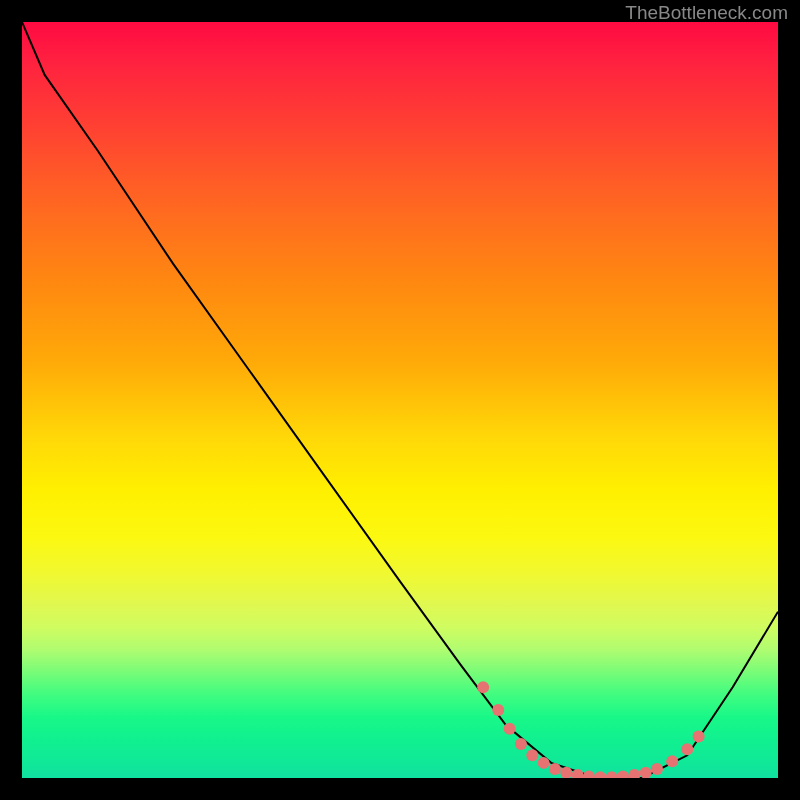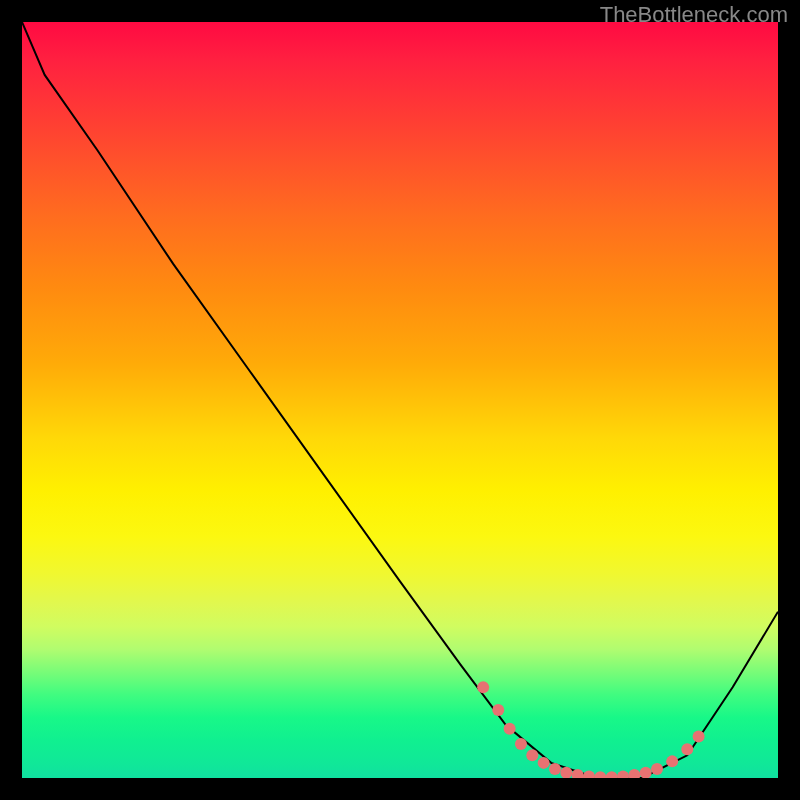--- a/index.html
+++ b/index.html
@@ -12,21 +12,21 @@
       height: 800px;
       background: #000;
       position: relative;
       font-family: Arial, sans-serif;
     }
     .watermark {
       position: absolute;
       top: 2px;
       right: 12px;
       color: #888;
-      font-size: 22px;
+      font-size: 19px;
       font-weight: normal;
       z-index: 10;
     }
     .chart-area {
       position: absolute;
       top: 22px;
       left: 22px;
       width: 756px;
       height: 756px;
       overflow: hidden;

